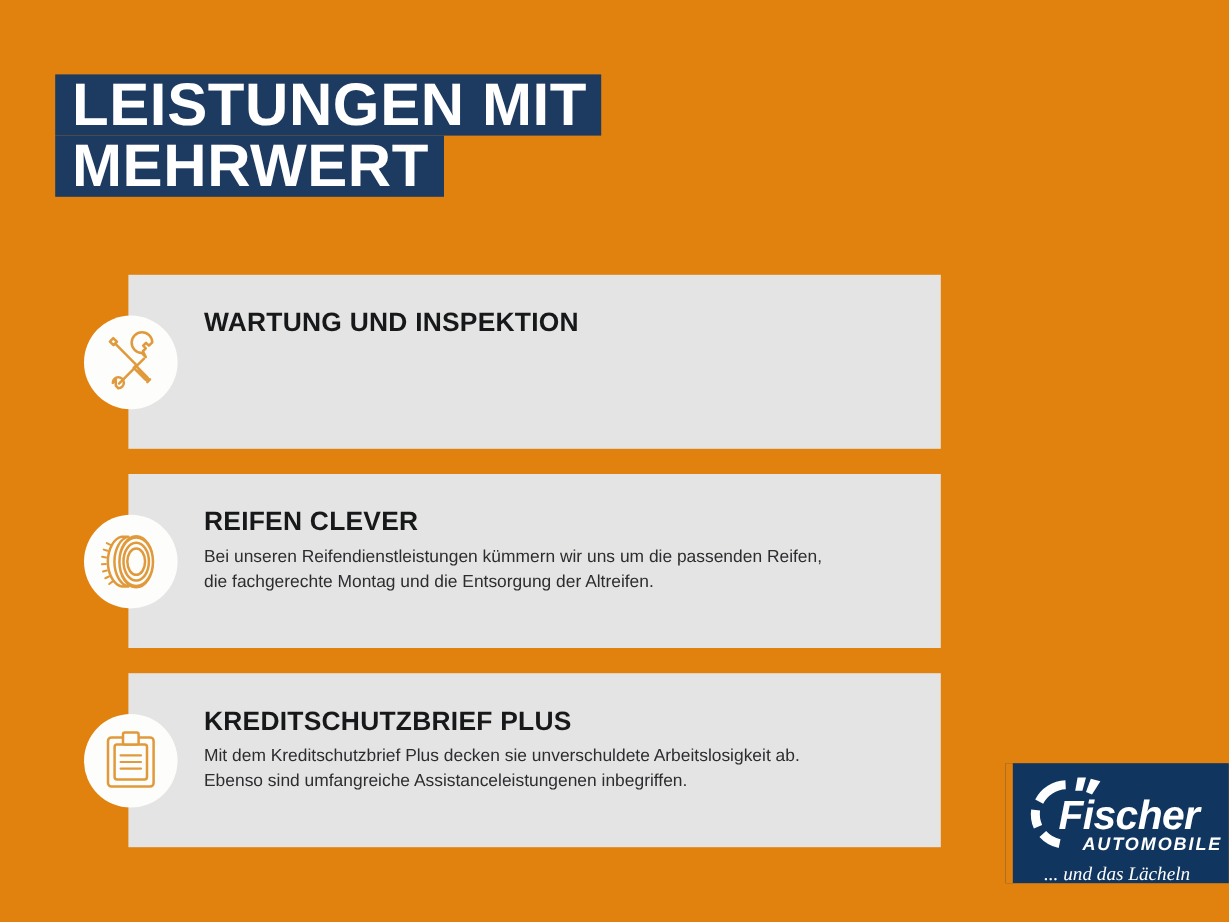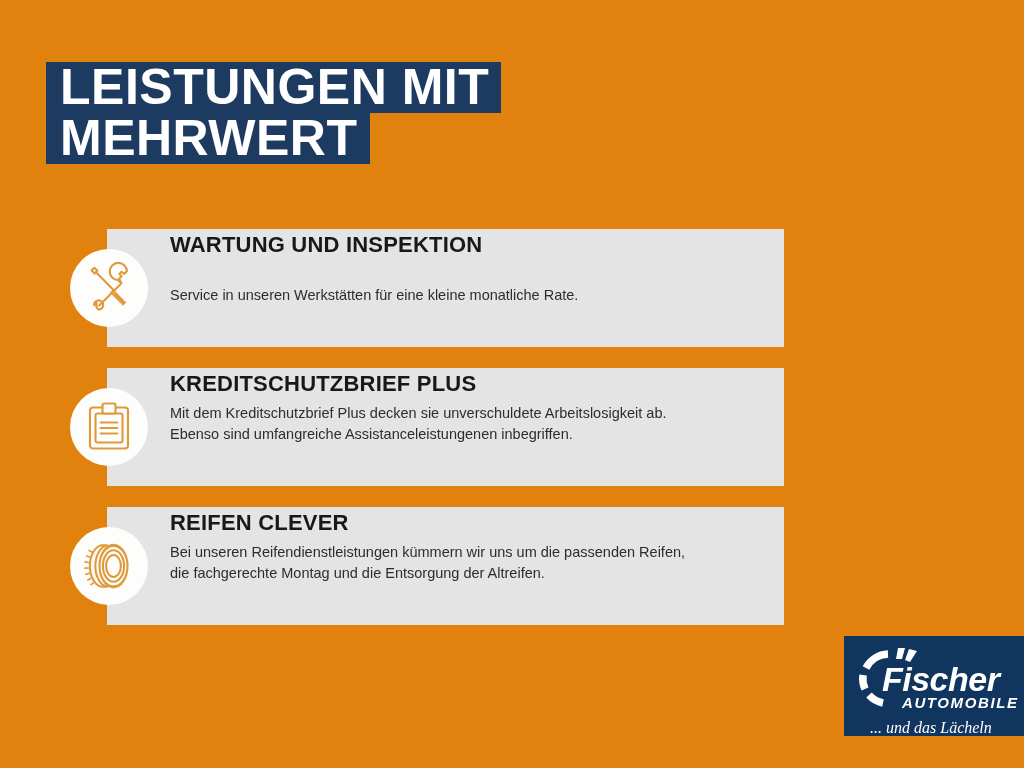--- a/index.html
+++ b/index.html
@@ -38,23 +38,23 @@
   
   #cards {
     position: absolute;
     left: 107px;
     top: 229px;
     width: 677px;
   }
   .card {
     position: relative;
     background: #e4e4e4;
-    height: 118px;
+    height: 145px;
     box-sizing: border-box;
-    padding: 3px 22px 0 63px;
+    padding: 27px 22px 0 63px;
   }
   .card + .card { margin-top: 21px; }
 
   .icon-badge {
     position: absolute;
     left: -37px;
     top: 50%;
     transform: translateY(-50%);
     width: 78px;
     height: 78px;
@@ -133,21 +133,43 @@
         <path d="M12.6 12.6 L9.6 9.6 L12.4 6.8 L15.4 9.8 Z"></path>
         <path d="M14.2 11.6 L31.8 29.2"></path>
         <path d="M31.2 29.8 L40.8 39.4 A2.8 2.8 0 0 1 40.8 43.4 L43.0 41.2
                  A2.8 2.8 0 0 1 39.0 41.2 L29.4 31.6 Z"></path>
         <path d="M33.2 33.5 L35.0 35.3 M35.6 35.9 L37.4 37.7 M38.0 38.3 L39.8 40.1" stroke-width="1.5"></path>
       </svg>
     </div>
     <p class="card-title">WARTUNG UND INSPEKTION</p>
     <p class="card-desc">
       <br>
-      <span>Service in unseren Werkstätten für eine kleine monatliche Rate.</span>
+    </p>
+  </div>
+
+  <div class="card">
+    <div class="icon-badge">
+      <svg width="52" height="52" viewBox="0 0 52 52" fill="none" stroke="#e09a3c" stroke-width="2.1" stroke-linejoin="round" stroke-linecap="round">
+
+        <path d="M18.5 5.2 A13.5 21 0 0 0 18.5 46.8 L24 46.8 A13.5 21 0 0 1 24 5.2 Z"></path>
+        <path d="M9.0 12.0 l-3.0 -1.4 M6.6 17.0 l-3.2 -1.0 M5.4 22.5 l-3.3 -0.6
+                 M5.2 28.0 l-3.3 0.2 M6.0 33.4 l-3.2 0.9 M7.8 38.4 l-3.0 1.5
+                 M10.6 42.7 l-2.6 2.0" stroke-width="1.7"></path>
+
+        <circle cx="30.5" cy="26" r="14" transform="scale(1,1.48) translate(0,-8.35)"></circle>
+
+        <ellipse cx="30.5" cy="26" rx="7.4" ry="11"></ellipse>
+
+        <ellipse cx="30.5" cy="26" rx="10.6" ry="15.8"></ellipse>
+      </svg>
+    </div>
+    <p class="card-title">REIFEN CLEVER</p>
+    <p class="card-desc">
+      <span>Bei unseren Reifendienstleistungen kümmern wir uns um die passenden Reifen,</span><br>
+      <span>die fachgerechte Montag und die Entsorgung der Altreifen.</span>
     </p>
   </div>
 
   <div class="card">
     <div class="icon-badge">
       <svg width="48" height="52" viewBox="0 0 48 52" fill="none" stroke="#e09a3c" stroke-width="2.1" stroke-linejoin="round" stroke-linecap="round">
 
         <rect x="5" y="6.5" width="38" height="41" rx="3"></rect>
 
         <rect x="10.5" y="12.5" width="27" height="29" rx="2"></rect>
@@ -157,43 +179,20 @@
         <path d="M15.5 21.5 H32.5 M15.5 27.0 H32.5 M15.5 32.5 H32.5" stroke-width="1.8"></path>
       </svg>
     </div>
     <p class="card-title">KREDITSCHUTZBRIEF PLUS</p>
     <p class="card-desc">
       <span>Mit dem Kreditschutzbrief Plus decken sie unverschuldete Arbeitslosigkeit ab.</span><br>
       <span>Ebenso sind umfangreiche Assistanceleistungenen inbegriffen.</span>
     </p>
   </div>
 
-  <div class="card">
-    <div class="icon-badge">
-      <svg width="52" height="52" viewBox="0 0 52 52" fill="none" stroke="#e09a3c" stroke-width="2.1" stroke-linejoin="round" stroke-linecap="round">
-
-        <path d="M18.5 5.2 A13.5 21 0 0 0 18.5 46.8 L24 46.8 A13.5 21 0 0 1 24 5.2 Z"></path>
-        <path d="M9.0 12.0 l-3.0 -1.4 M6.6 17.0 l-3.2 -1.0 M5.4 22.5 l-3.3 -0.6
-                 M5.2 28.0 l-3.3 0.2 M6.0 33.4 l-3.2 0.9 M7.8 38.4 l-3.0 1.5
-                 M10.6 42.7 l-2.6 2.0" stroke-width="1.7"></path>
-
-        <circle cx="30.5" cy="26" r="14" transform="scale(1,1.48) translate(0,-8.35)"></circle>
-
-        <ellipse cx="30.5" cy="26" rx="7.4" ry="11"></ellipse>
-
-        <ellipse cx="30.5" cy="26" rx="10.6" ry="15.8"></ellipse>
-      </svg>
-    </div>
-    <p class="card-title">REIFEN CLEVER</p>
-    <p class="card-desc">
-      <span>Bei unseren Reifendienstleistungen kümmern wir uns um die passenden Reifen,</span><br>
-      <span>die fachgerechte Montag und die Entsorgung der Altreifen.</span>
-    </p>
-  </div>
-
 </div>
 
 <div id="logo-panel">
 
   <svg id="logo-mark" width="172" height="72" viewBox="0 0 172 72">
 
     <g fill="none" stroke="#ffffff" stroke-width="7.5" stroke-linecap="butt">
       <path d="M36 10 A26 26 0 0 0 14 24"></path>
       <path d="M11 31 A26 26 0 0 0 13 45"></path>
       <path d="M17 51 A26 26 0 0 0 31 59"></path>

